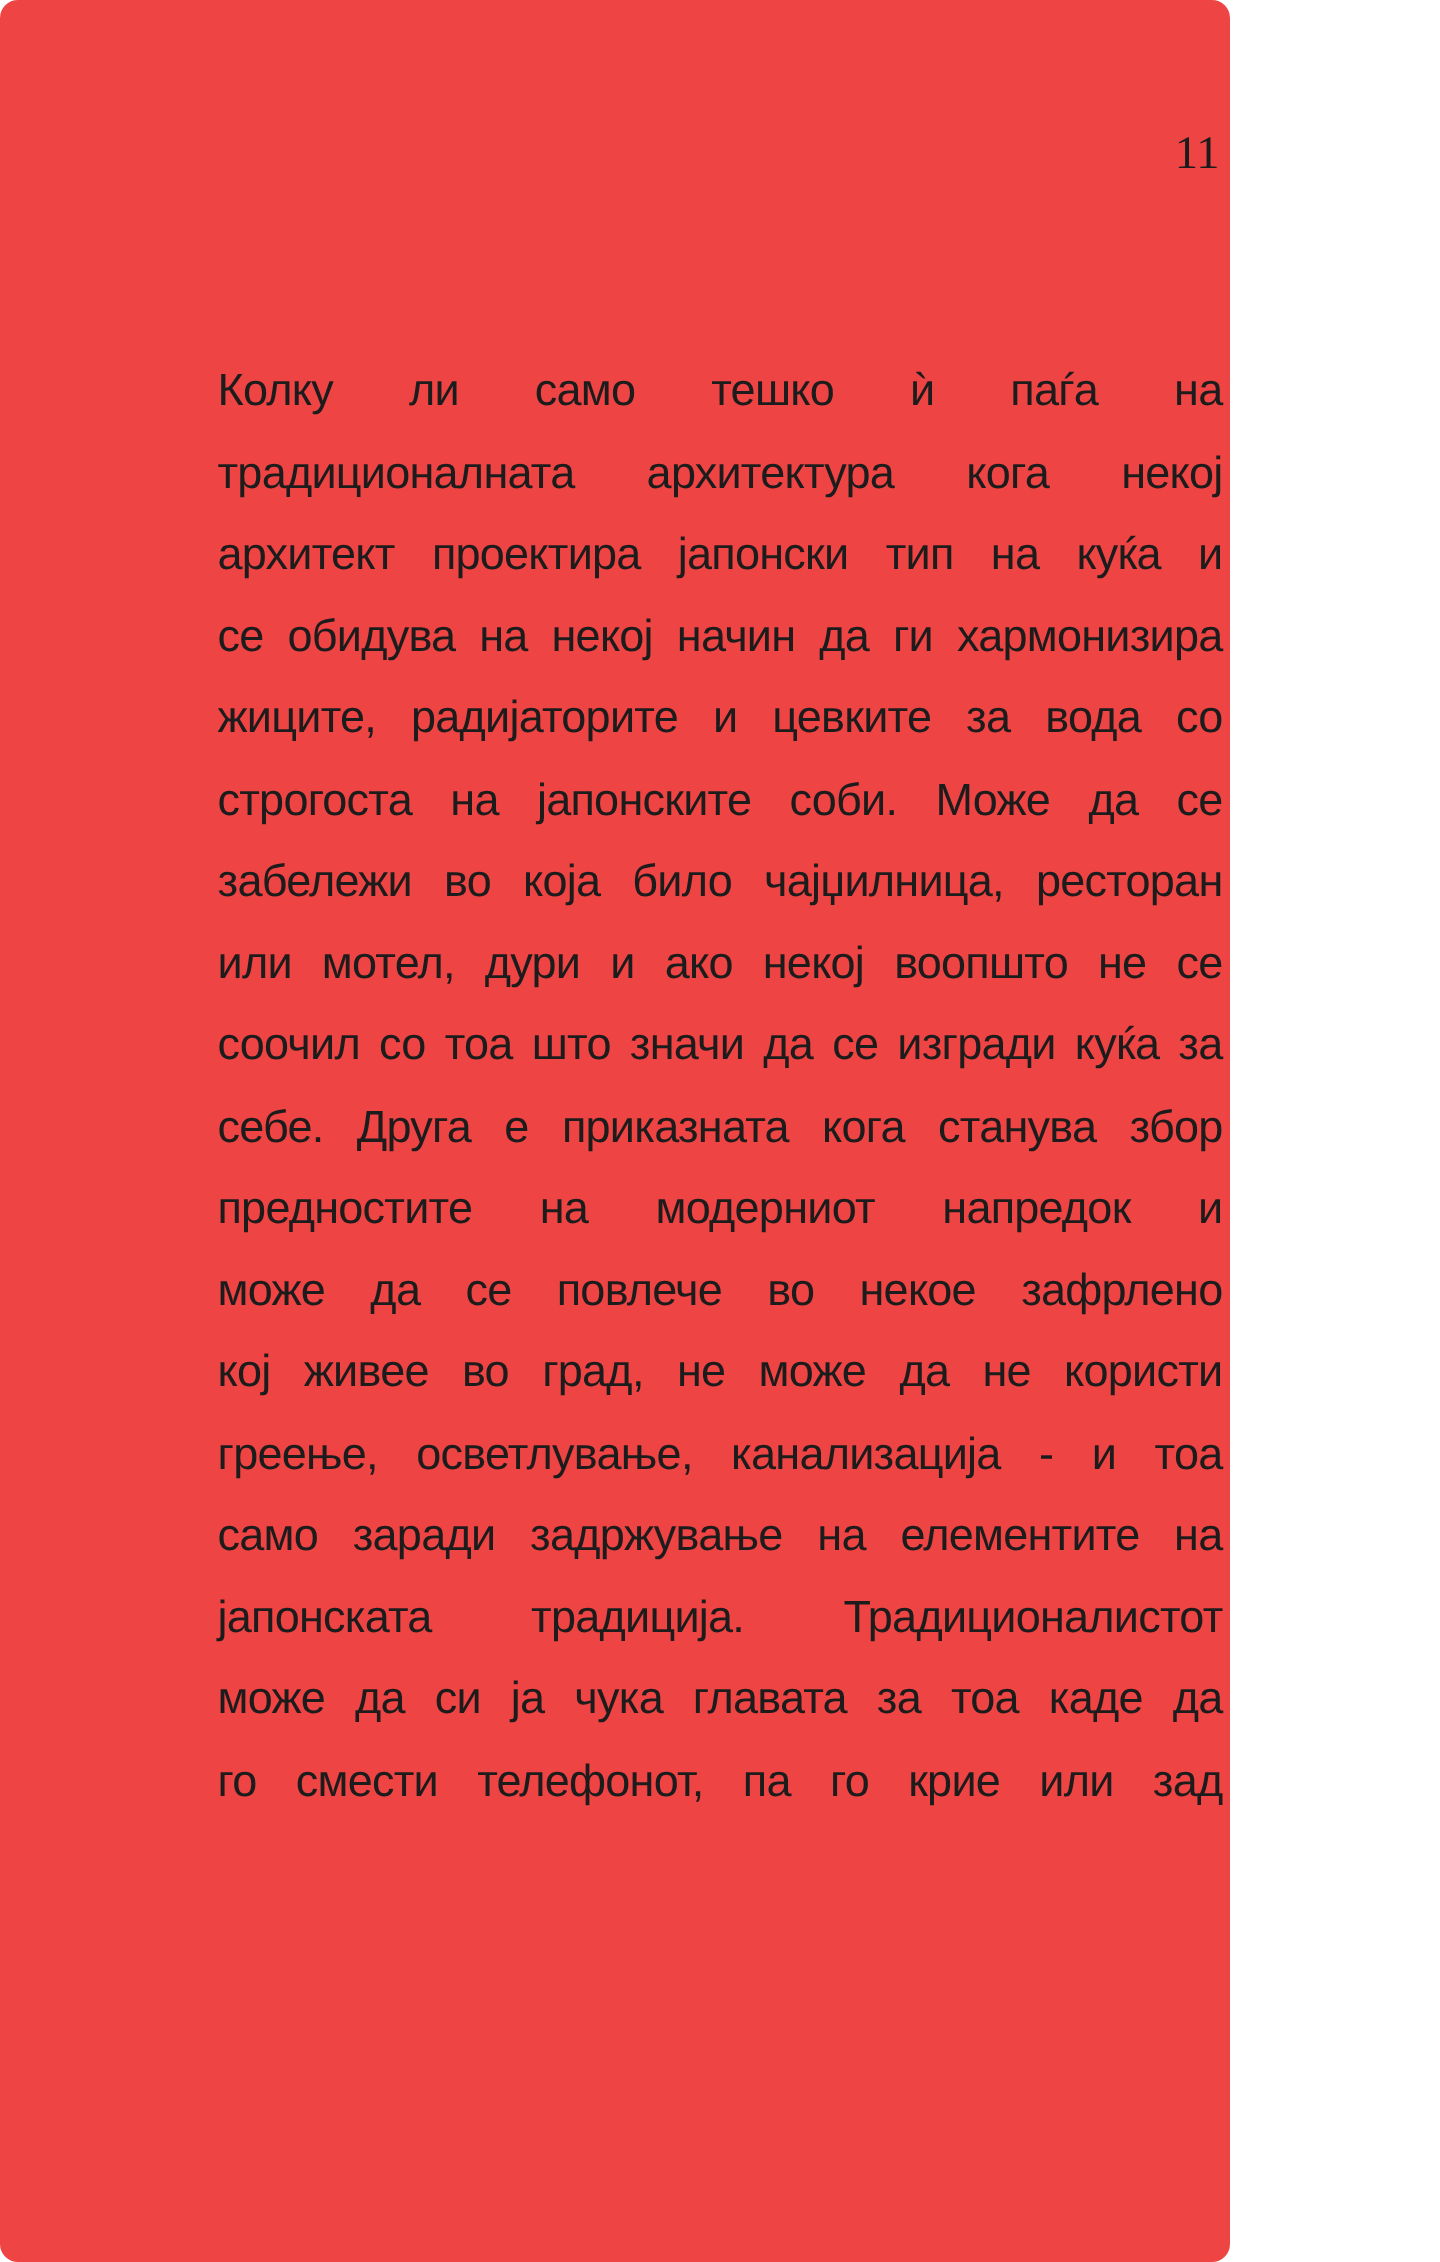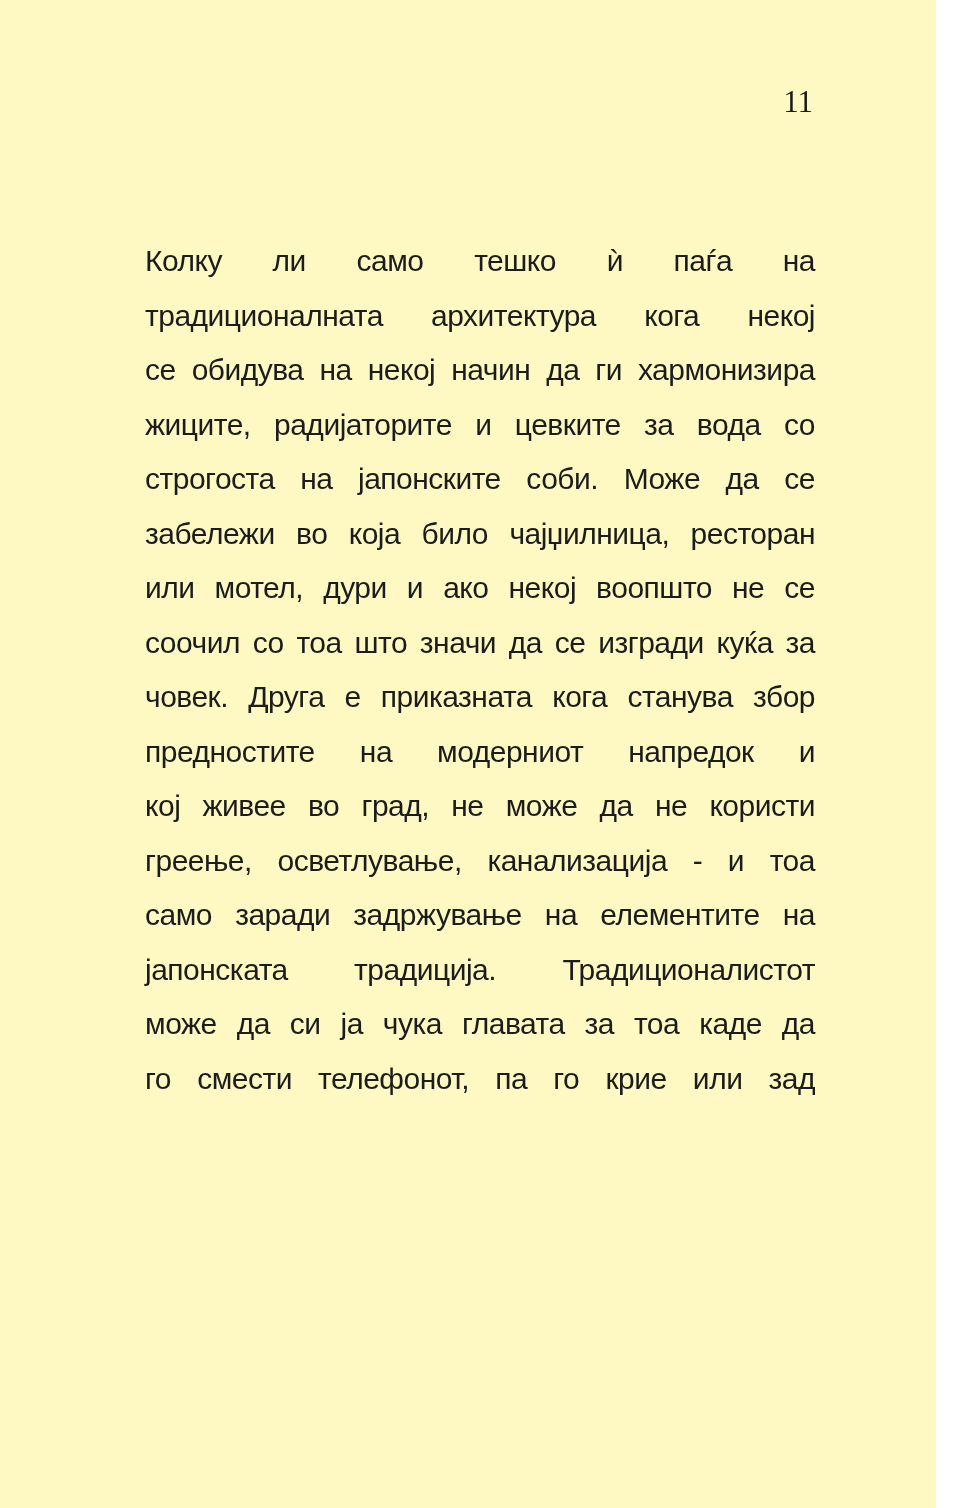--- a/index.html
+++ b/index.html
@@ -2,24 +2,25 @@
 <html><head>
 <meta charset="utf-8">
 <style>
   html, body {
     margin: 0;
     padding: 0;
     background: #ffffff;
   }
   .page {
     position: relative;
-    width: 936px;
+    width: 820px;
     height: 1508px;
-    background: #fef9c3;
+    background: #ef4444;
     overflow: hidden;
+    border-radius: 12px;
   }
   .page-number {
     position: absolute;
     top: 84px;
     left: 145px;
     width: 668px;
     text-align: right;
     font-family: "Liberation Serif", serif;
     font-size: 31px;
     color: #1b1b1b;
@@ -46,28 +47,30 @@
 </style>
 </head>
 <body>
 
 <div class="page">
   <div class="page-number">11</div>
 
   <div class="text-block">
     <div class="text-line">Колку ли само тешко ѝ паѓа на</div>
     <div class="text-line">традиционалната архитектура кога некој</div>
+    <div class="text-line">архитект проектира јапонски тип на куќа и</div>
     <div class="text-line">се обидува на некој начин да ги хармонизира</div>
     <div class="text-line">жиците, радијаторите и цевките за вода со</div>
     <div class="text-line">строгоста на јапонските соби. Може да се</div>
     <div class="text-line">забележи во која било чајџилница, ресторан</div>
     <div class="text-line">или мотел, дури и ако некој воопшто не се</div>
     <div class="text-line">соочил со тоа што значи да се изгради куќа за</div>
-    <div class="text-line">човек. Друга е приказната кога станува збор</div>
+    <div class="text-line">себе. Друга е приказната кога станува збор</div>
     <div class="text-line">предностите на модерниот напредок и</div>
+    <div class="text-line">може да се повлече во некое зафрлено</div>
     <div class="text-line">кој живее во град, не може да не користи</div>
     <div class="text-line">греење, осветлување, канализација - и тоа</div>
     <div class="text-line">само заради задржување на елементите на</div>
     <div class="text-line">јапонската традиција. Традиционалистот</div>
     <div class="text-line">може да си ја чука главата за тоа каде да</div>
     <div class="text-line">го смести телефонот, па го крие или зад</div>
   </div>
 </div>
 
 </body></html>

